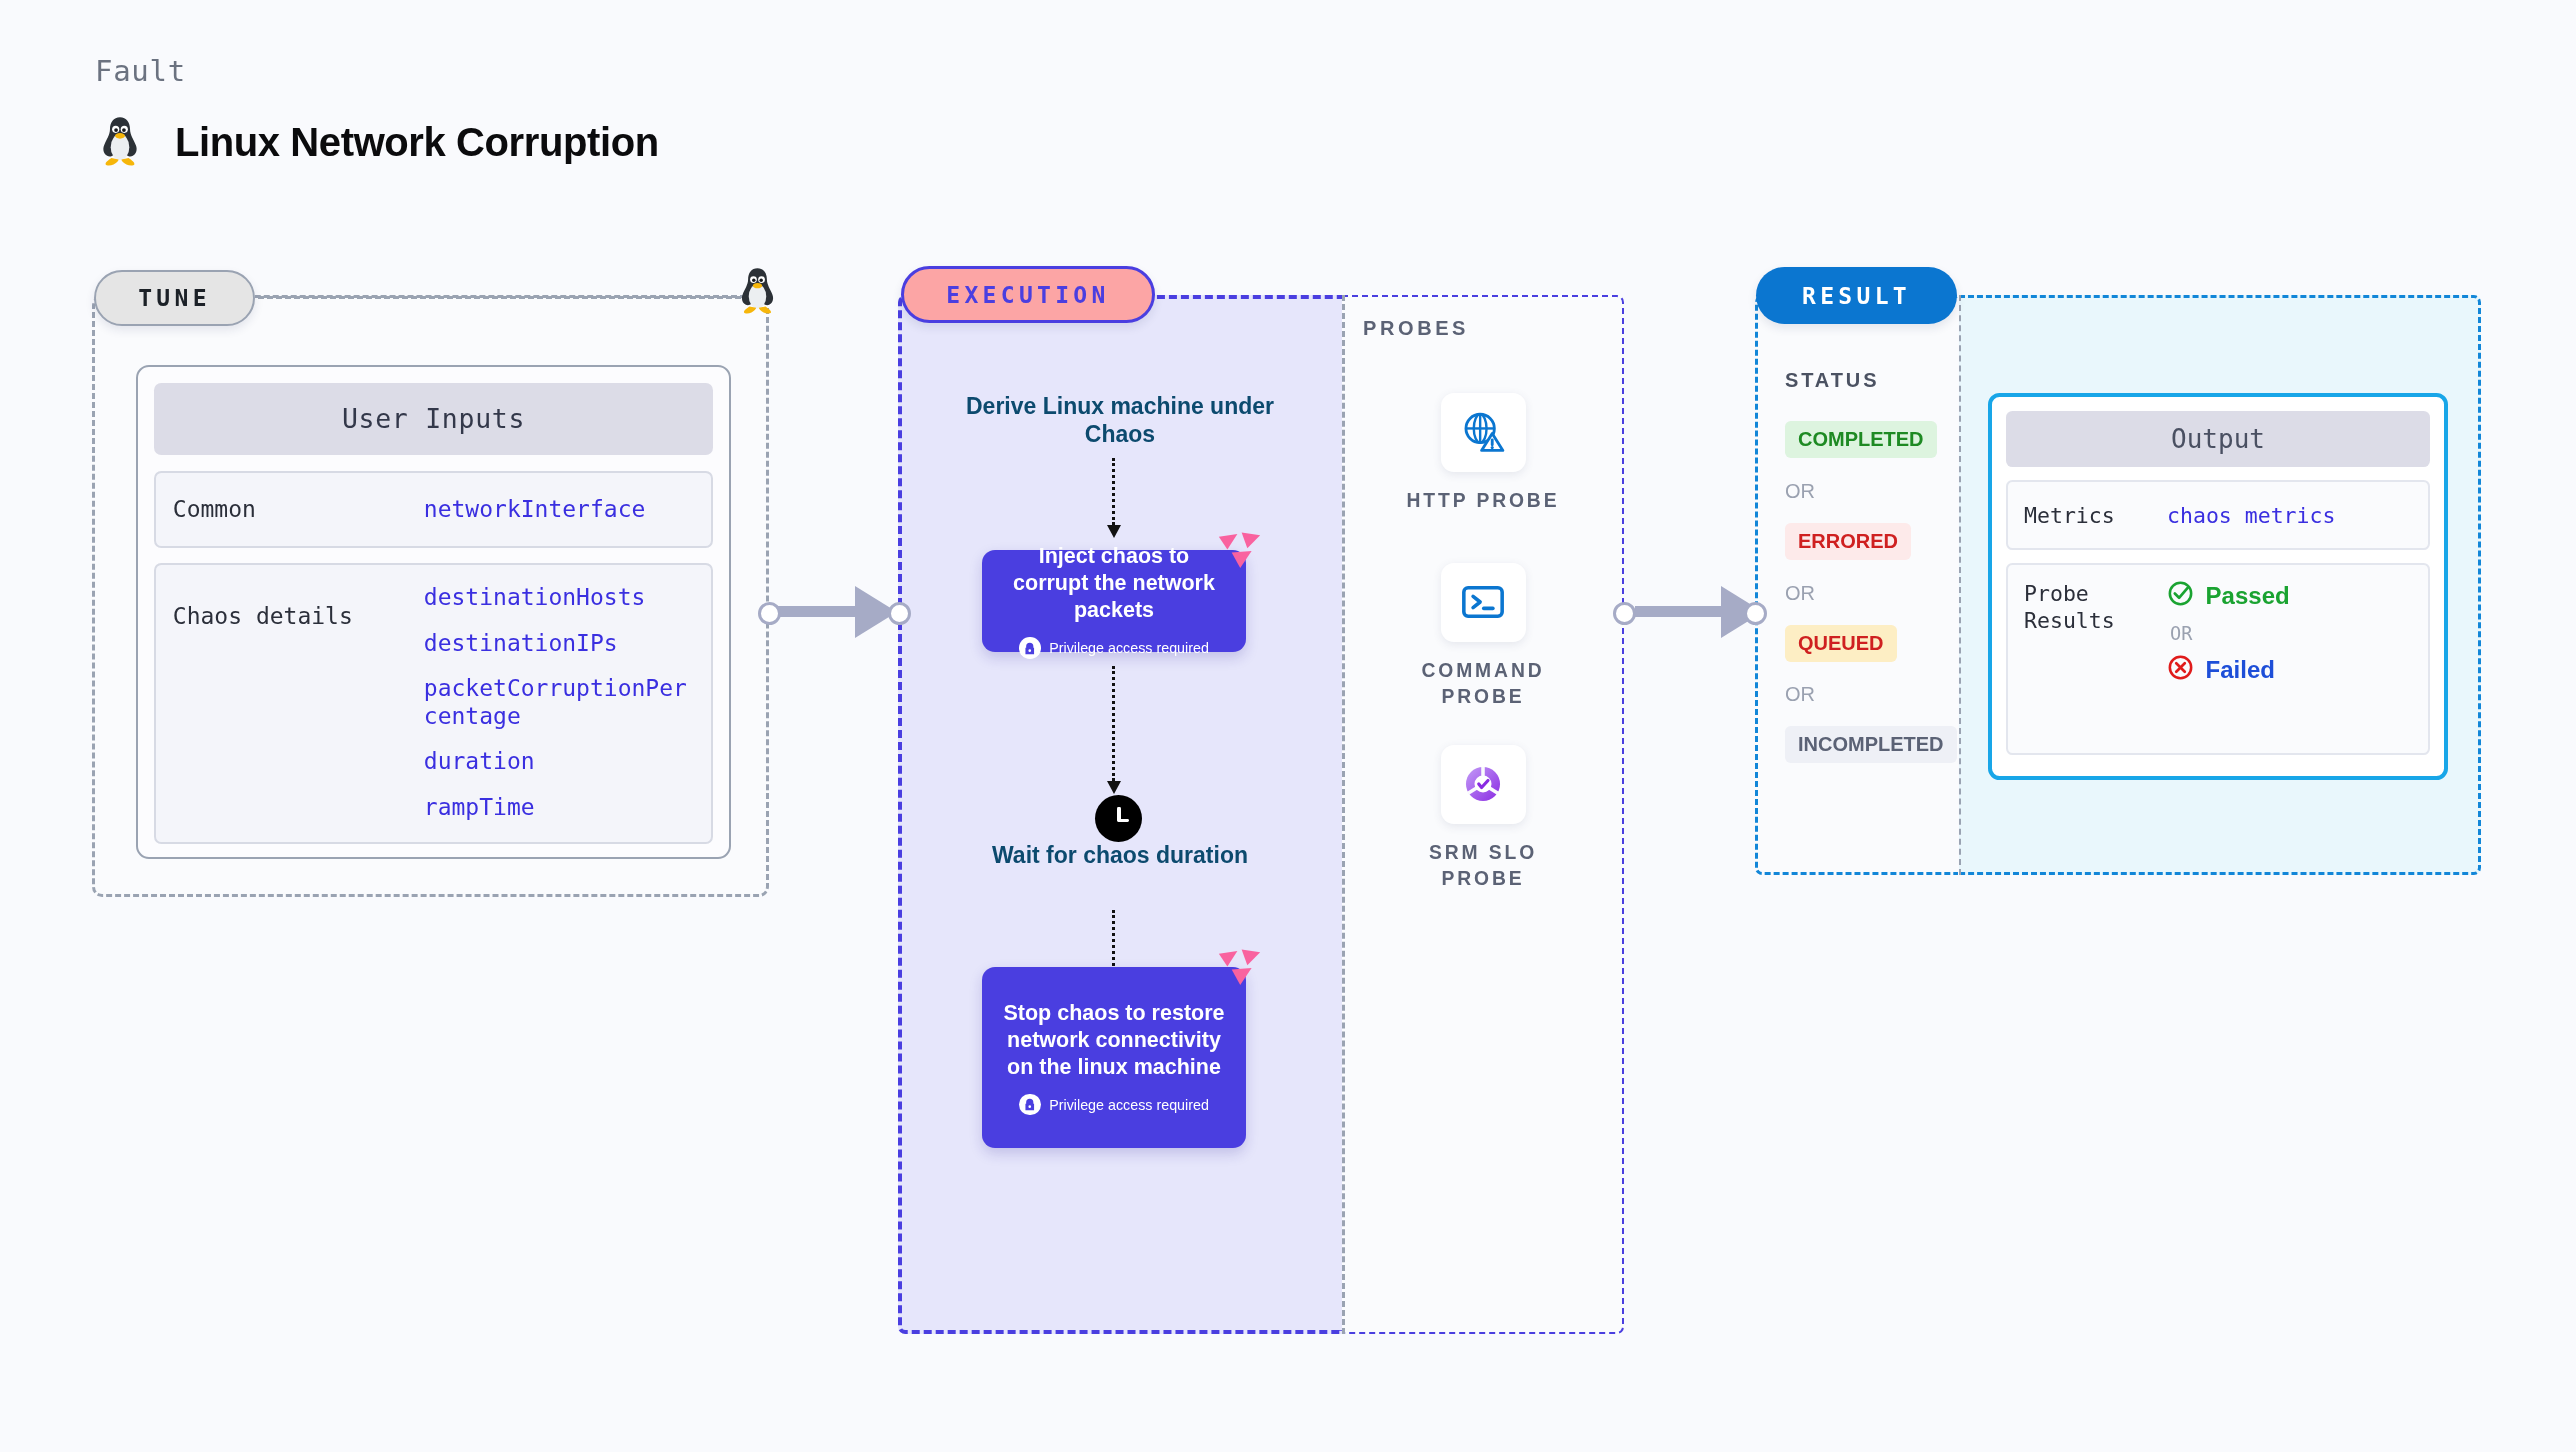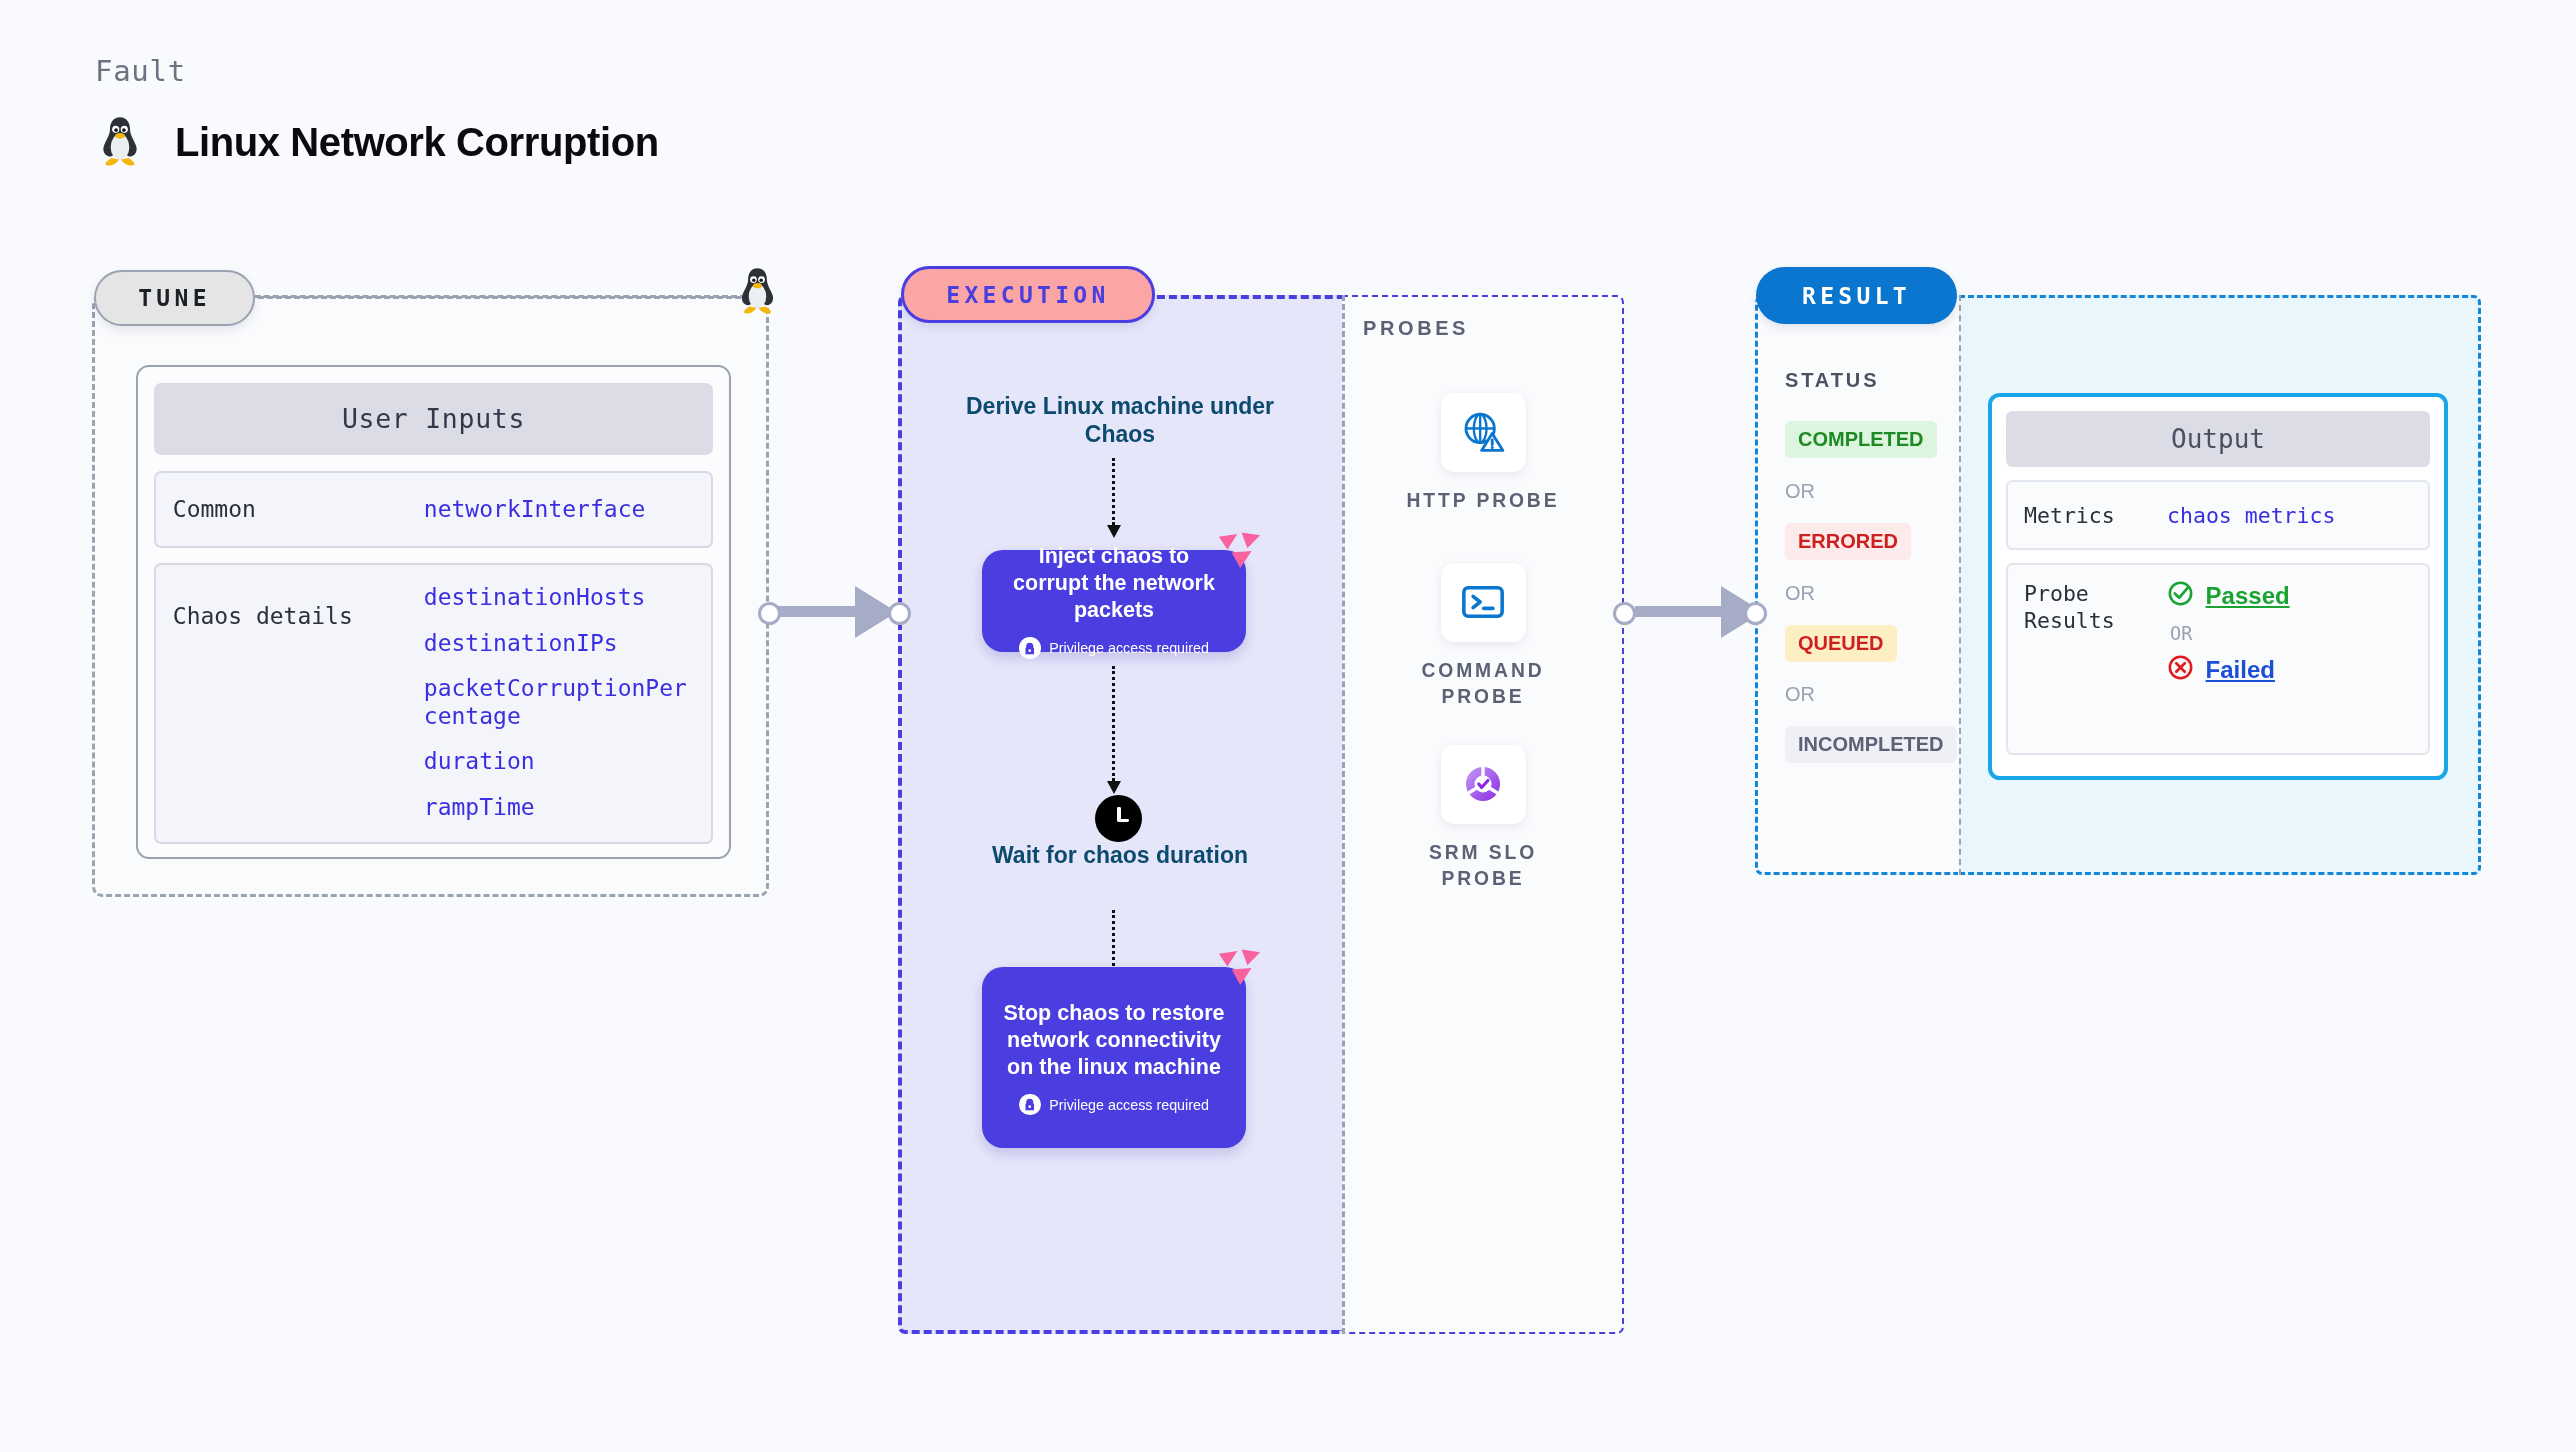--- a/index.html
+++ b/index.html
@@ -256,21 +256,21 @@
     left: 0;
     width: 0; height: 0;
     border-left: 7.2px solid transparent;
     border-right: 7.2px solid transparent;
     border-top: 13px solid #111;
   }
 
   .chaos-box {
     position: absolute;
     background: #4a3ee0;
-    border-radius: 21px;
+    border-radius: 13px;
     box-sizing: border-box;
     display: flex;
     flex-direction: column;
     align-items: center;
     justify-content: center;
     padding: 14.3px 18.6px;
     z-index: 7;
     box-shadow: 0 5.7px 13px rgba(40,30,150,0.18);
   }
   .chaos-box-title {
@@ -475,21 +475,20 @@
     display: flex;
     flex-direction: column;
     gap: 7.2px;
   }
   .probe-verdict {
     display: flex;
     align-items: center;
     gap: 11.5px;
     font-size: 24px;
     font-weight: bold;
-    text-decoration: underline;
   }
   .probe-or {
     font-family: "DejaVu Sans Mono", monospace;
     font-size: 18.6px;
     color: #9aa1b0;
     margin: 2.9px 0 2.9px 2.9px;
   }
 </style>
 </head>
 <body>

